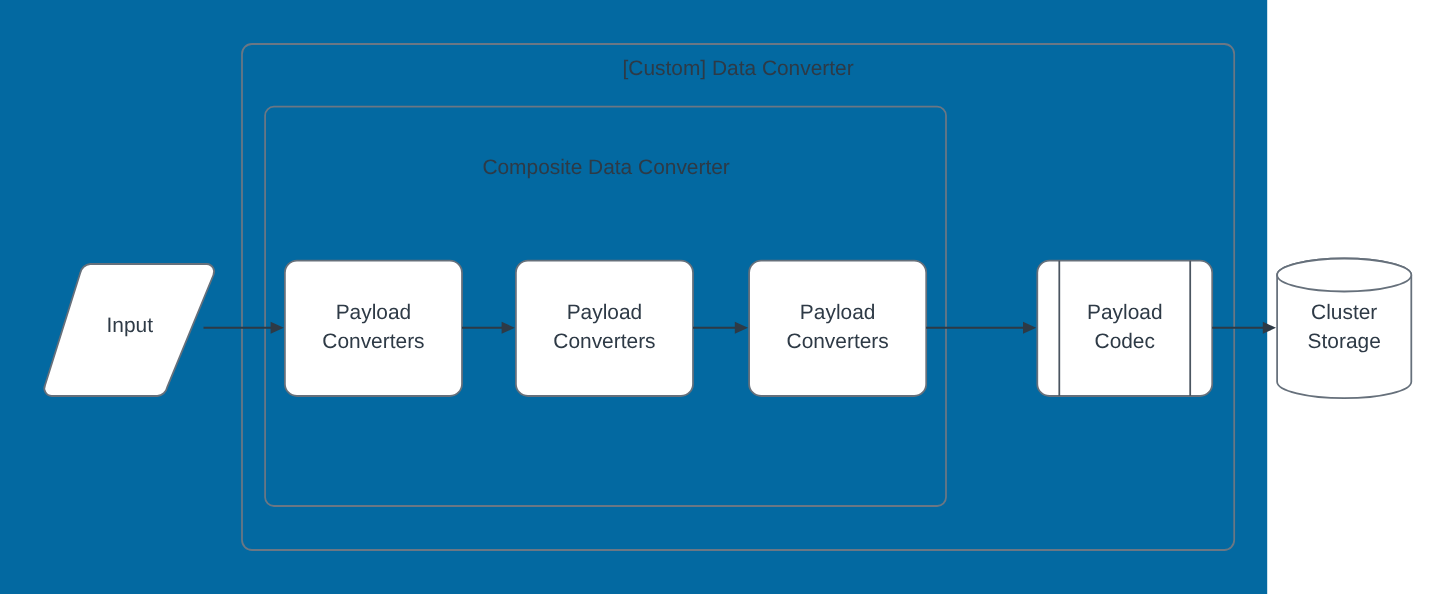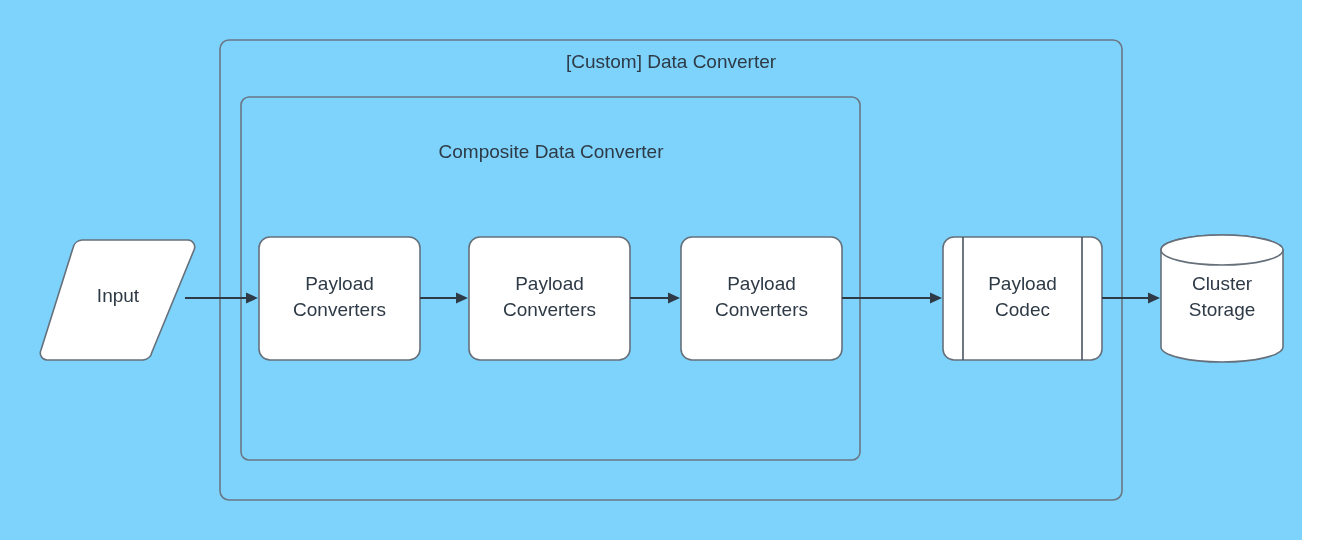--- a/index.html
+++ b/index.html
@@ -8,23 +8,23 @@
     background: #ffffff;
   }
   body {
     width: 1320px;
     height: 540px;
     overflow: hidden;
     font-family: "Liberation Sans", sans-serif;
   }
   #diagram-root {
     position: relative;
-    width: 1302px;
+    width: 1152px;
     height: 540px;
-    background: #7dd3fc;
+    background: #0369a1;
   }
   svg.canvas {
     display: block;
     width: 1320px;
     height: 540px;
   }
   .shape-outline {
     fill: #ffffff;
     stroke: #66707b;
     stroke-width: 1.6;

